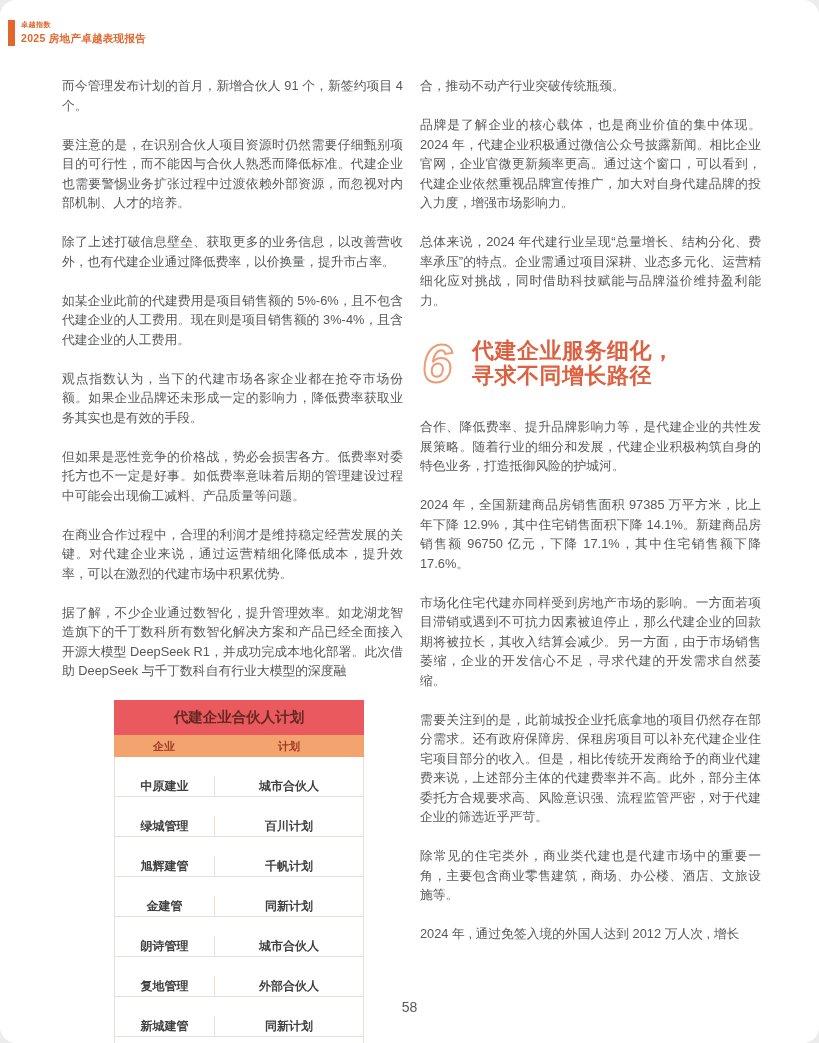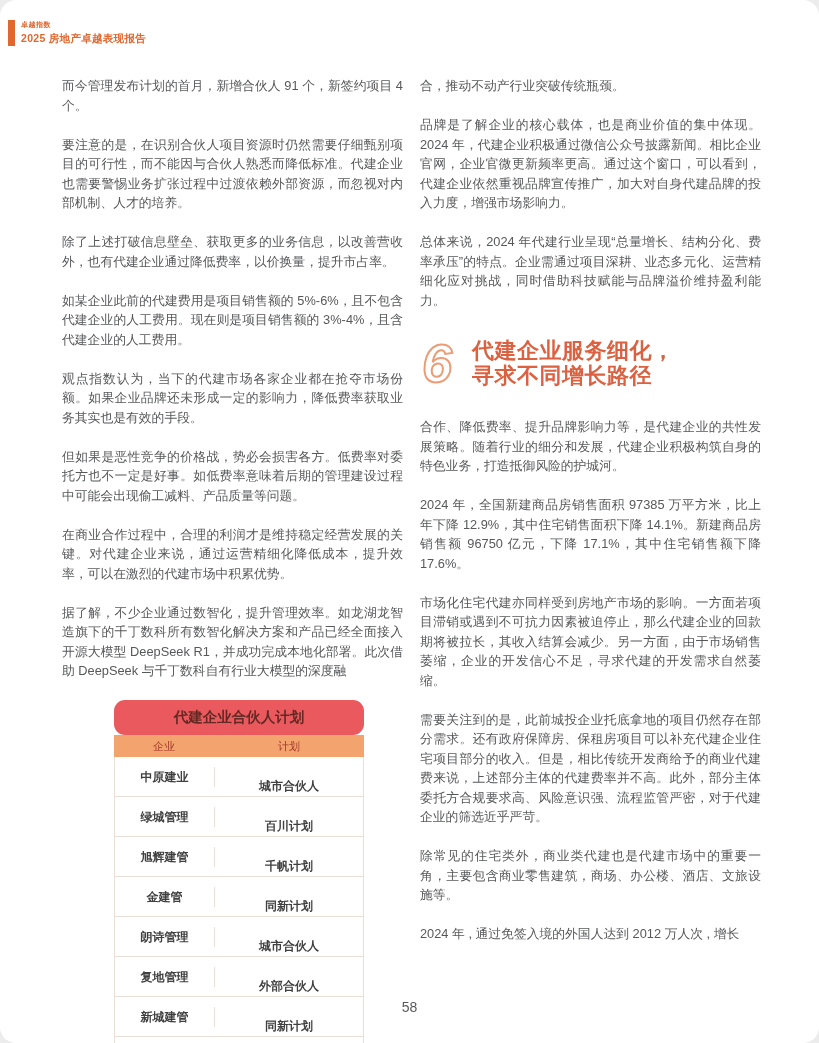--- a/index.html
+++ b/index.html
@@ -29,32 +29,31 @@
   .col-left  { left:62px; }
   .col-right { left:420px; }
   .col p { margin:0 0 19.5px 0; }
 
   
   .ptable { width:250px; margin:2px 0 0 52px; text-align:center; }
   .t-title {
     background:#e9595d; color:#642823;
     font-weight:bold; font-size:14.5px;
     padding:8px 0 7px;
-    border-radius:11px;
   }
   .t-head {
     background:#f3a36e; color:#a03a28;
-    font-weight:normal; font-size:11px;
+    font-weight:bold; font-size:11px;
     display:flex; padding:2px 0 1px;
   }
   .t-head .cell:first-child { width:40%; }
   .t-head .cell:last-child  { width:60%; }
   .t-body { border-left:1px solid #eadfd6; border-right:1px solid #eadfd6; }
   .t-row {
-    display:flex; align-items:center;
+    display:flex; align-items:flex-end;
     border-bottom:1px solid #eadfd6;
     font-size:12px; font-weight:600; color:#404040;
   }
   .t-row .cell { padding:3px 0 2px; line-height:15px; }
   .t-row .cell:first-child { width:40%; border-right:1px solid #eadfd6; }
   .t-row .cell:last-child  { width:60%;margin-top:19px; }
   .t-source {
     border-left:1px solid #eadfd6; border-right:1px solid #eadfd6;
     border-bottom:1px solid #0ea5e9;
     font-size:10.5px; font-weight:600; color:#4a4a4a;

